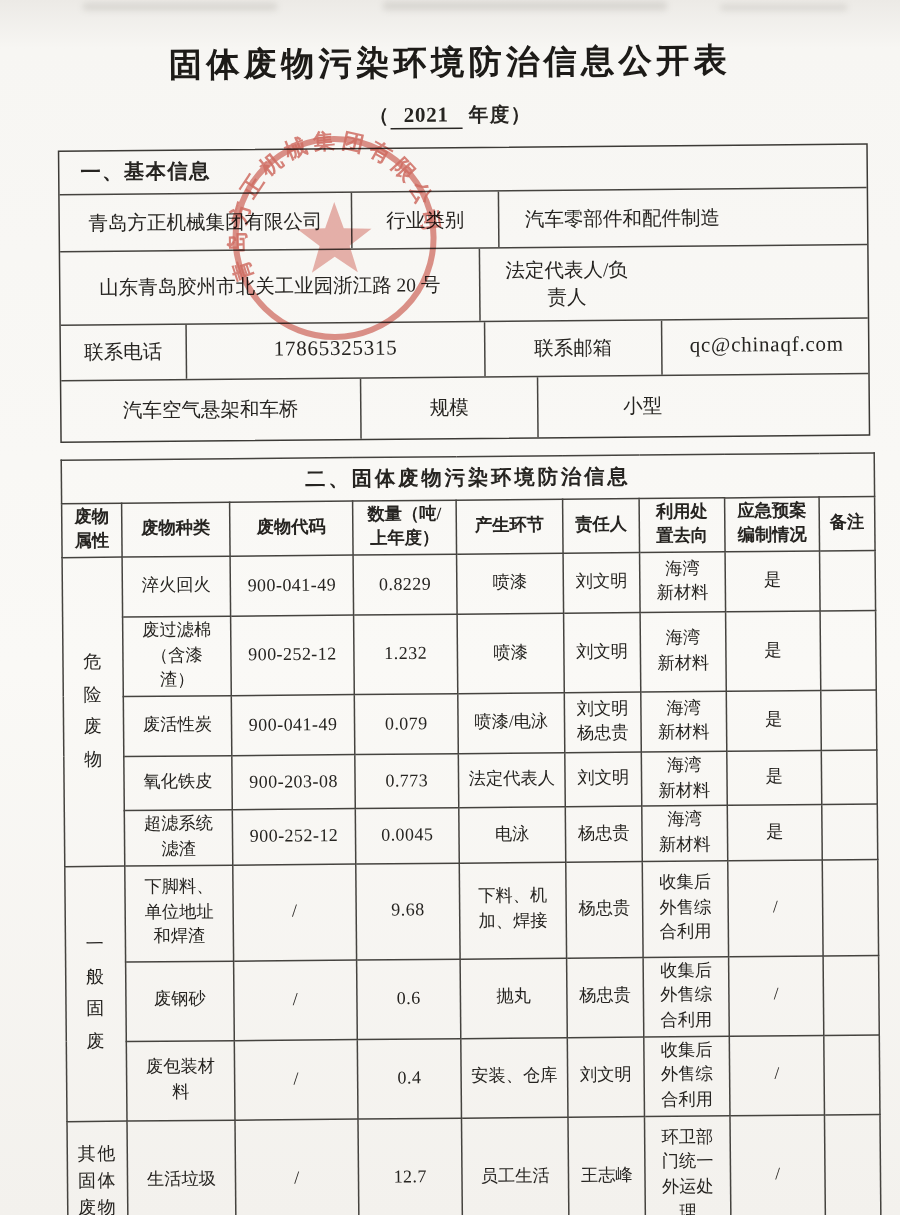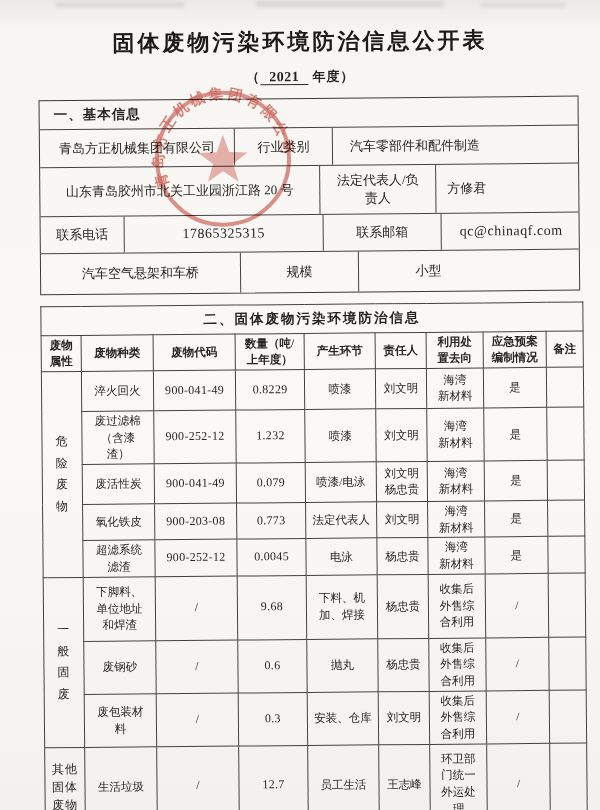--- a/index.html
+++ b/index.html
@@ -69,21 +69,20 @@
     </div>
     <div class="trow" style="height:37px;">
       <div class="cell" style="flex:0 0 194px;">青岛方正机械集团有限公司</div>
       <div class="cell" style="flex:0 0 98px;">行业类别</div>
       <div class="cell" style="flex:0 0 165px;">汽车零部件和配件制造</div>
     </div>
     <div class="trow" style="height:48px;">
       <div class="cell" style="flex:0 0 279px;">山东青岛胶州市北关工业园浙江路 20 号</div>
       <div class="cell" style="flex:0 0 116px;">法定代表人/负
 责人</div>
-      <div class="cell" style="flex:0 0 62px;">方修君</div>
     </div>
     <div class="trow" style="height:36px;">
       <div class="cell" style="flex:0 0 83px;">联系电话</div>
       <div class="cell num" style="flex:0 0 199px;">17865325315</div>
       <div class="cell" style="flex:0 0 118px;">联系邮箱</div>
       <div class="cell num" style="flex:0 0 140px;">qc@chinaqf.com</div>
     </div>
     <div class="trow" style="height:40px;">
       <div class="cell" style="flex:0 0 199px;">汽车空气悬架和车桥</div>
       <div class="cell" style="flex:0 0 118px;">规模</div>
@@ -215,21 +214,21 @@
       <td>收集后
 外售综
 合利用</td>
       <td>/</td>
       <td></td>
     </tr>
     <tr style="height:42px;">
       <td>废包装材
 料</td>
       <td class="code">/</td>
-      <td class="qty">0.3</td>
+      <td class="qty">0.4</td>
       <td>安装、仓库</td>
       <td>刘文明</td>
       <td>收集后
 外售综
 合利用</td>
       <td>/</td>
       <td></td>
     </tr>
 
     <tr style="height:80px;">

